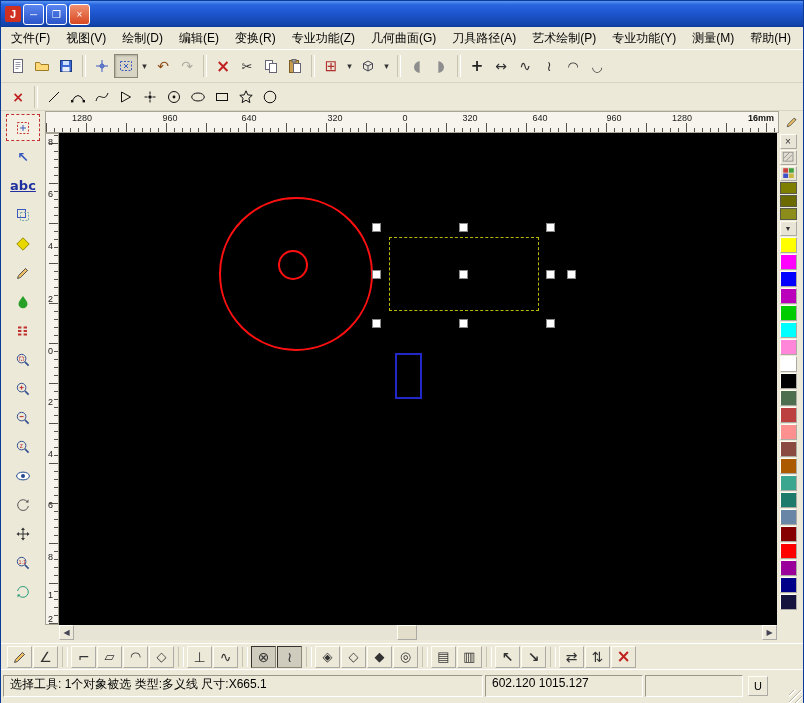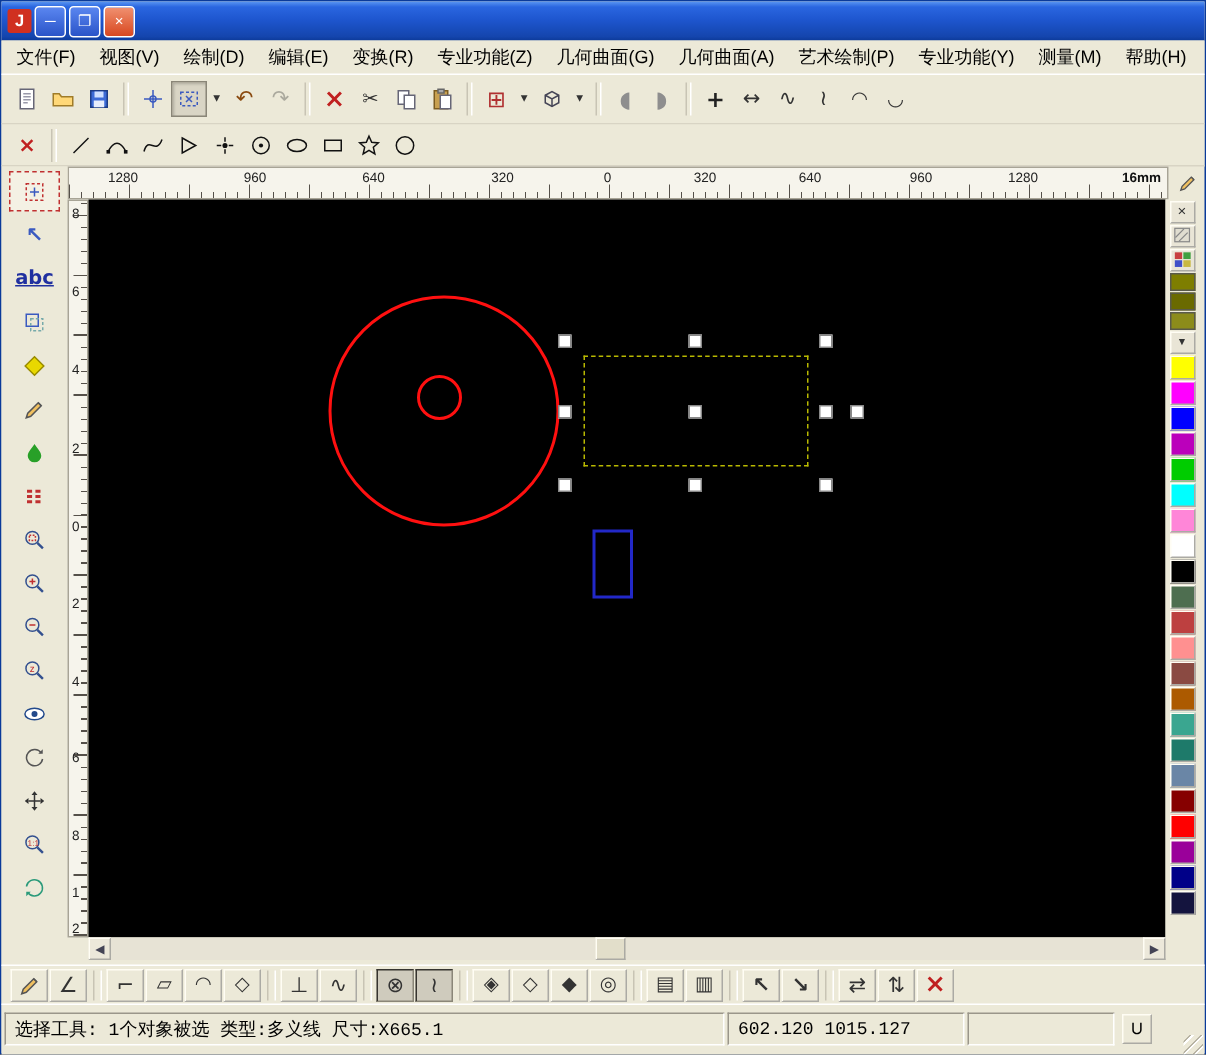--- a/index.html
+++ b/index.html
@@ -83,21 +83,21 @@
   #bottombar{position:absolute;left:0;top:642px;width:100%;height:26px;background:#ECE9D8;
     border-top:1px solid #fff;display:flex;align-items:center;padding-left:6px;box-sizing:border-box;}
   .bbtn{width:25px;height:22px;border:1px outset #fffdf4;background:#ECE9D8;margin-right:1px;
     display:flex;align-items:center;justify-content:center;box-sizing:border-box;flex:0 0 auto;}
   .bbtn.active{border:1px inset #8a8678;background:#cfcbbd;}
   .bsep{width:4px;height:20px;margin:0 3px;border-left:1px solid #c8c4b4;border-right:1px solid #fff;flex:0 0 auto;}
   
   #statusbar{position:absolute;left:0;top:668px;width:100%;height:35px;background:#ECE9D8;
     border-top:1px solid #fff;box-sizing:border-box;}
   .sb-panel{position:absolute;top:5px;height:22px;border:1px solid;border-color:#9a968a #fff #fff #9a968a;
-    display:flex;align-items:center;padding:0 6px;box-sizing:border-box;white-space:nowrap;overflow:hidden;font-family:Liberation Mono, monospace;}
+    display:flex;align-items:flex-start;padding:0 6px;box-sizing:border-box;white-space:nowrap;overflow:hidden;}
   #sb-main{left:2px;width:480px;}
   #sb-coords{left:484px;width:158px;}
   #sb-extra{left:644px;width:98px;}
   #sb-u{position:absolute;left:747px;top:6px;width:20px;height:20px;border:1px outset #fffdf4;
     background:#ECE9D8;display:flex;align-items:center;justify-content:center;font-size:11px;box-sizing:border-box;}
   #sb-grip{position:absolute;right:1px;bottom:1px;width:13px;height:13px;
     background:repeating-linear-gradient(135deg,transparent 0 3px,#b8b4a4 3px 4px,#fff 4px 5px);}
   
   .handle{position:absolute;width:9px;height:9px;background:#fff;border:1px solid #888;box-sizing:border-box;}
 </style>
@@ -114,21 +114,21 @@
   </div>
 
   <div id="menubar">
       <span class="menu-item">文件(F)</span>
       <span class="menu-item">视图(V)</span>
       <span class="menu-item">绘制(D)</span>
       <span class="menu-item">编辑(E)</span>
       <span class="menu-item">变换(R)</span>
       <span class="menu-item">专业功能(Z)</span>
       <span class="menu-item">几何曲面(G)</span>
-      <span class="menu-item">几何曲面(A)</span>
+      <span class="menu-item">刀具路径(A)</span>
       <span class="menu-item">艺术绘制(P)</span>
       <span class="menu-item">专业功能(Y)</span>
       <span class="menu-item">测量(M)</span>
       <span class="menu-item">帮助(H)</span>
     </div>
 
   <div id="toolbar1" class="toolbar">
       <div class="tbtn">
         <span class="ico">
           <svg viewBox="0 0 16 16" width="16" height="16">

